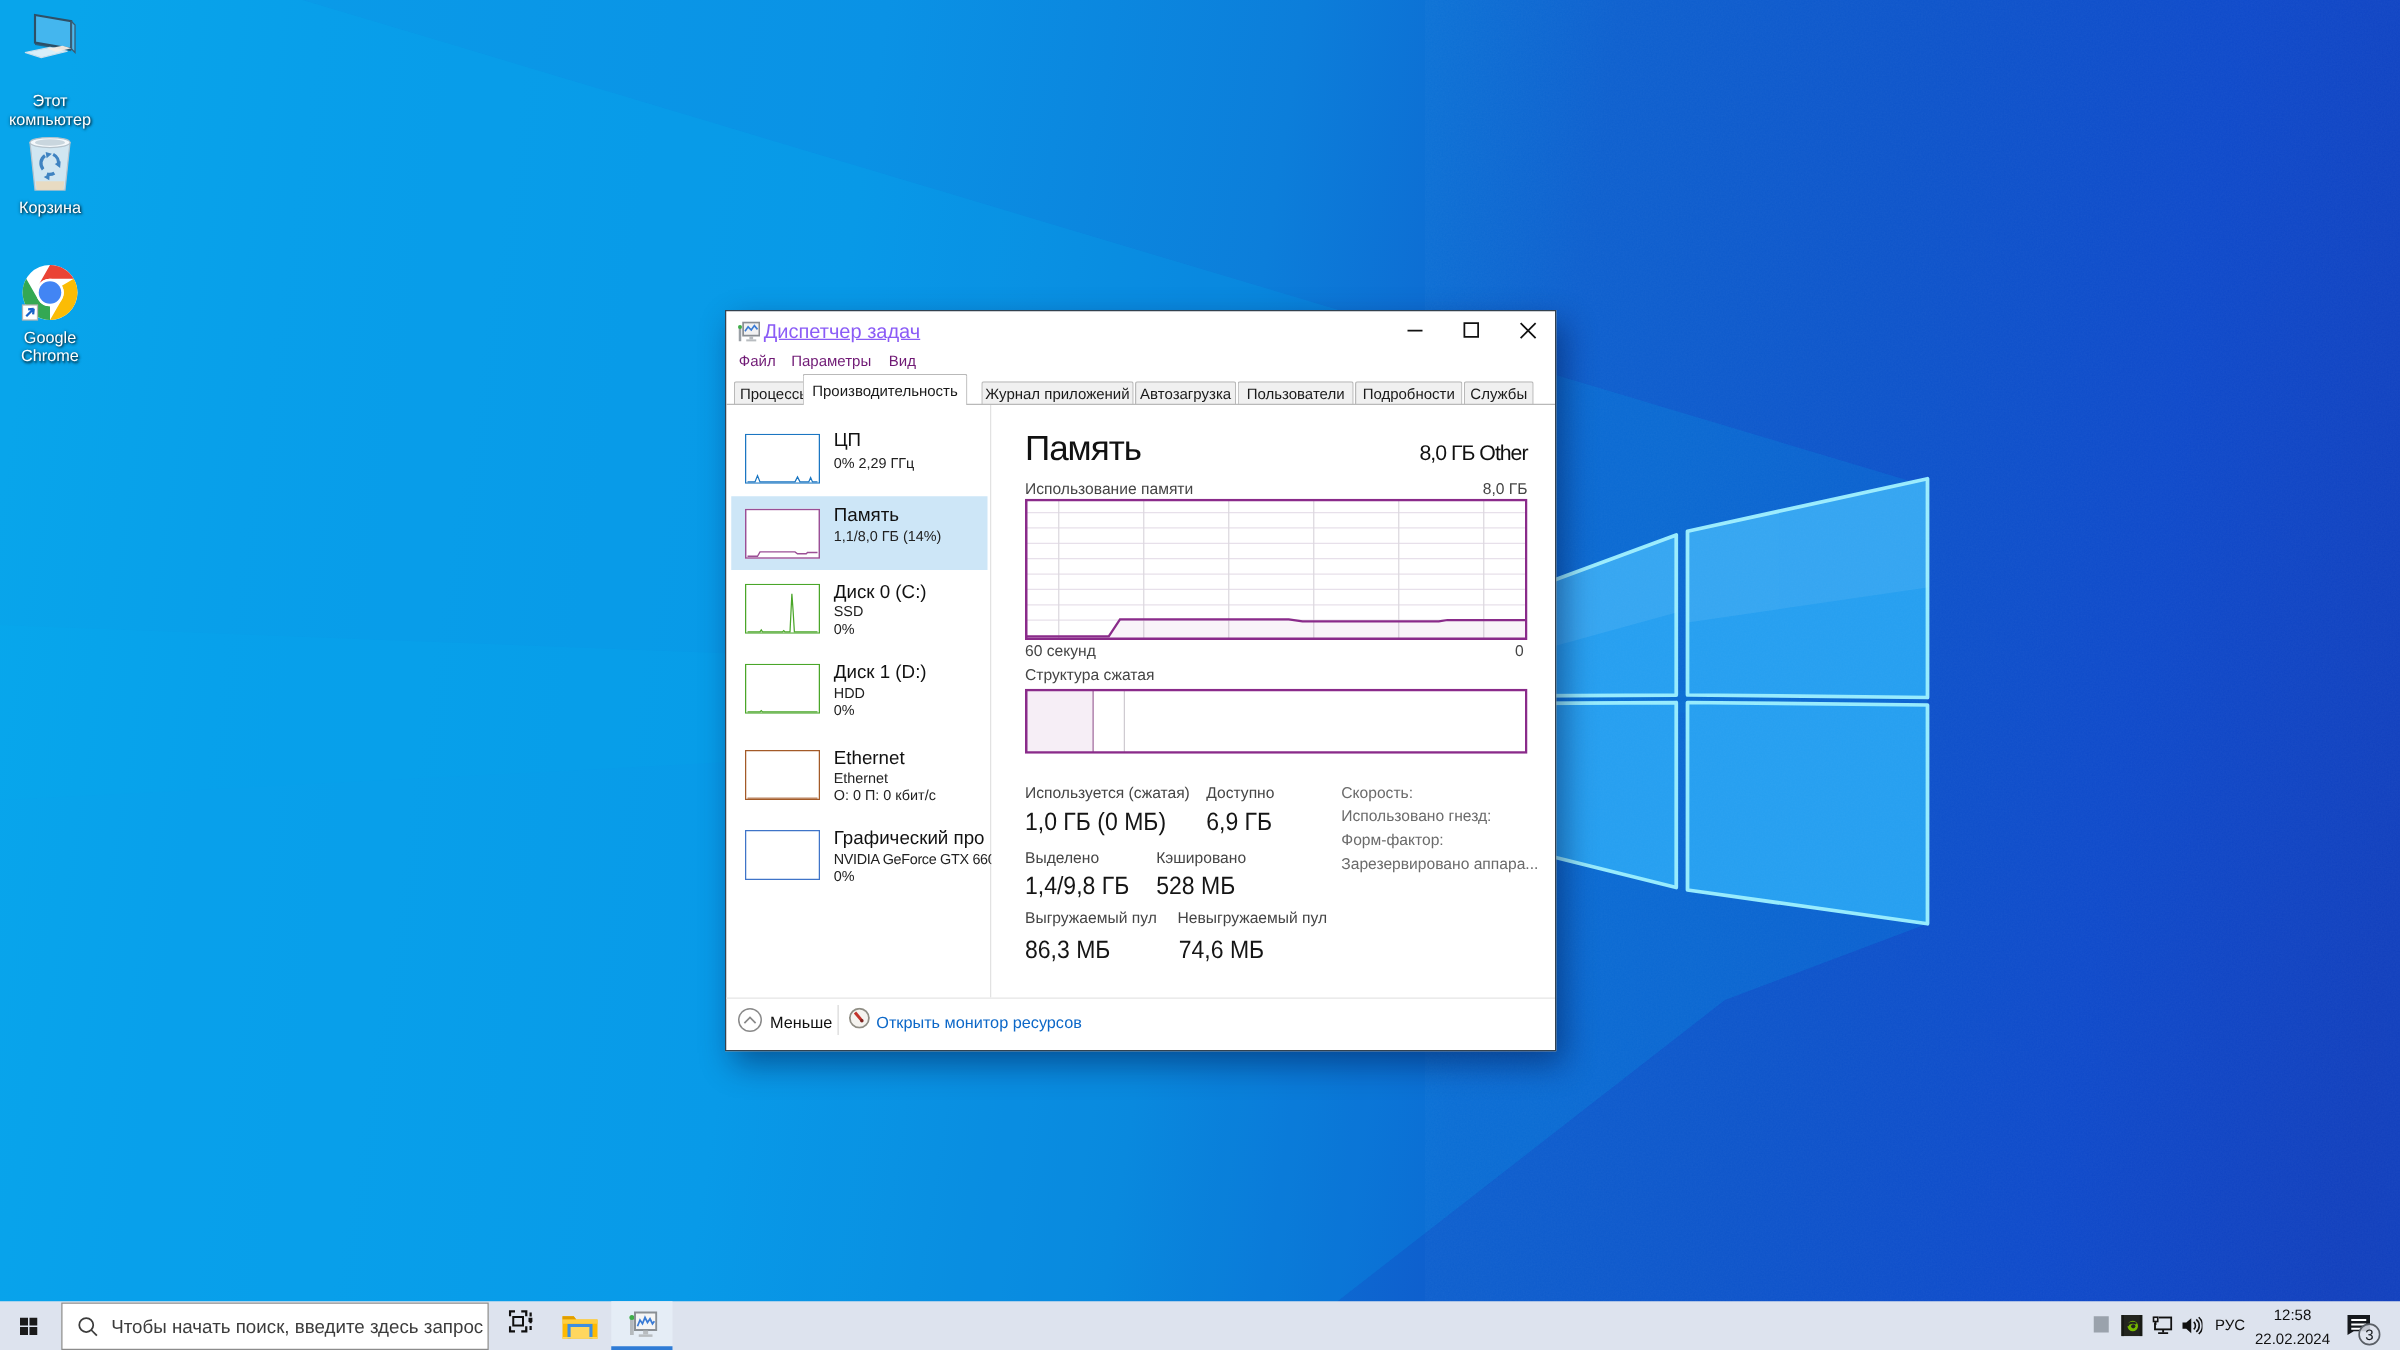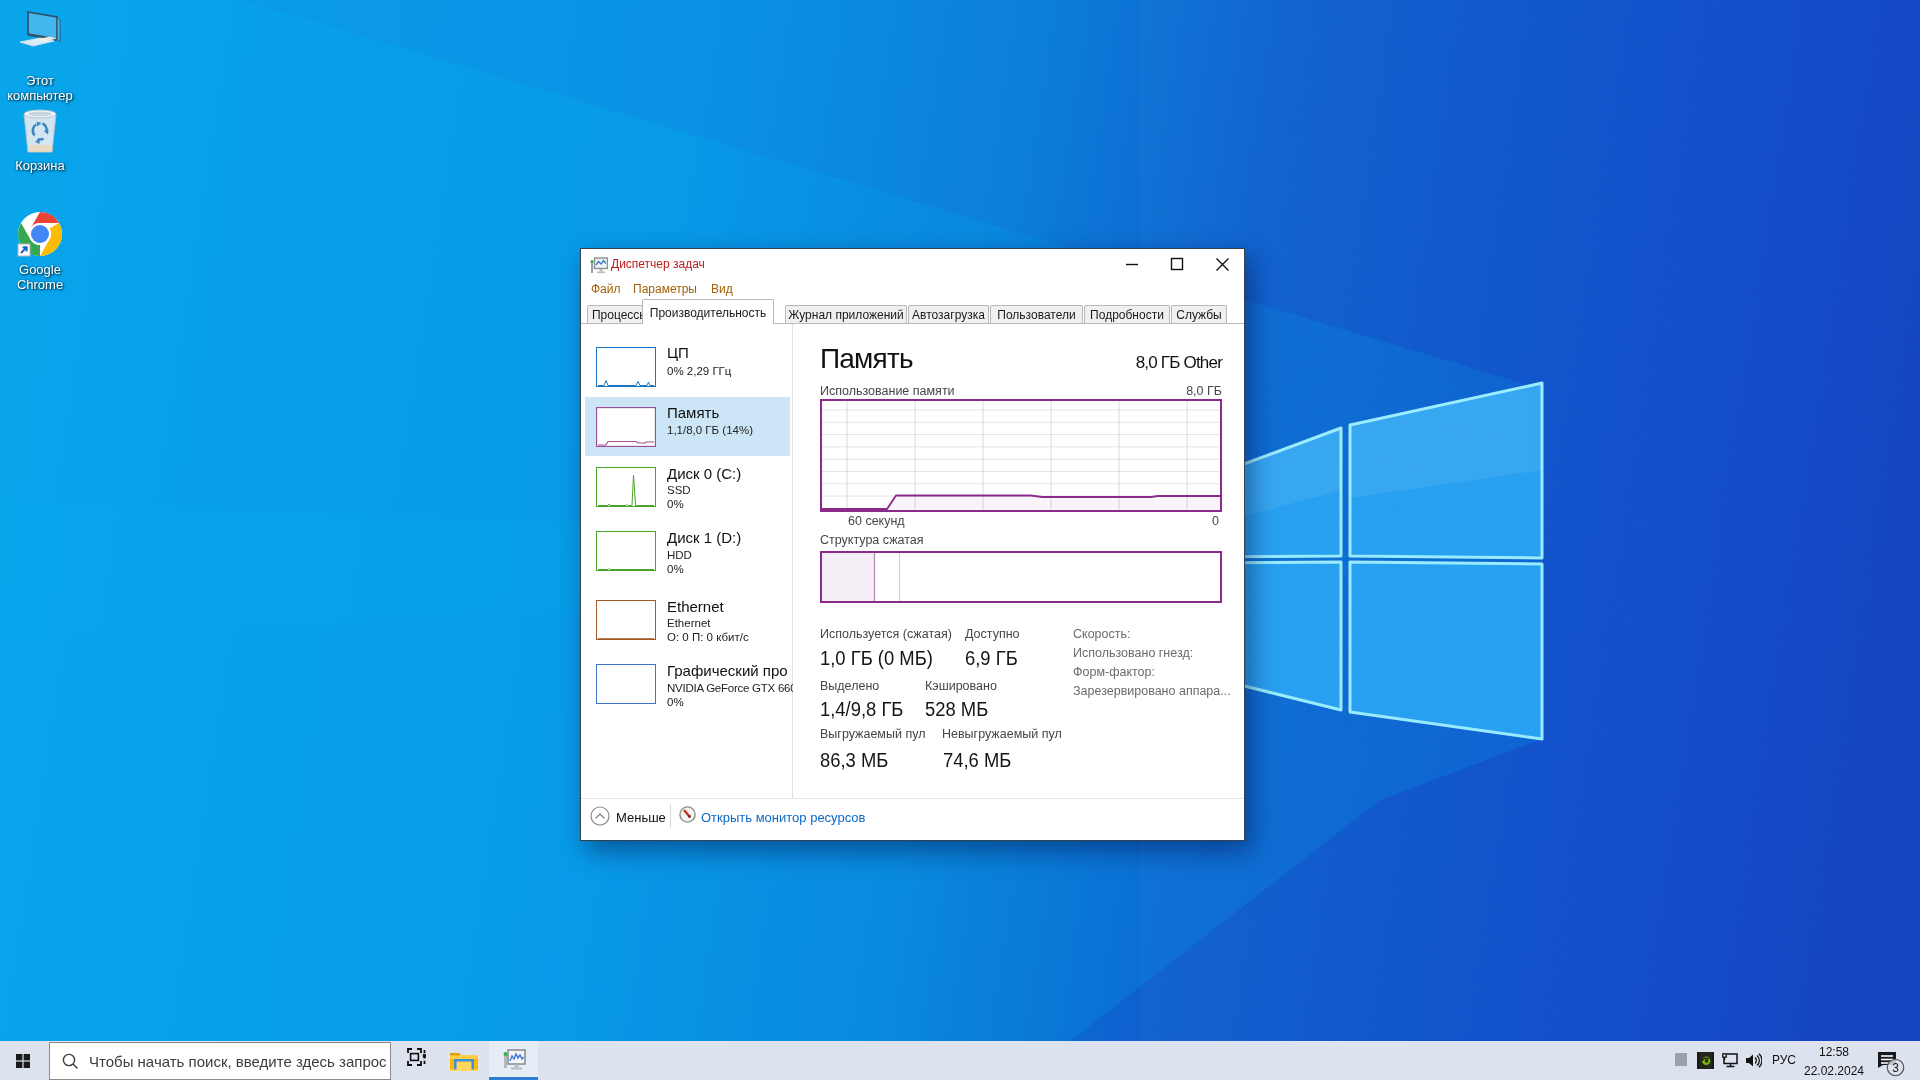--- a/index.html
+++ b/index.html
@@ -5,23 +5,23 @@
   * { margin:0; padding:0; box-sizing:border-box; }
   html,body { width:1920px; height:1080px; overflow:hidden; font-family:"Liberation Sans", sans-serif; }
   #desk { position:absolute; left:0; top:0; width:1920px; height:1080px; }
   .abs { position:absolute; }
   
   .dico { position:absolute; text-align:center; color:#fff; font-size:13px; line-height:15px;
           text-shadow:1px 1px 2px rgba(0,0,0,0.75), 0 0 3px rgba(0,0,0,0.4); }
   
   #tm { position:absolute; left:580px; top:248px; width:665px; height:593px; background:#fff;
         border:1px solid #33424f; box-shadow:6px 10px 24px rgba(0,10,60,0.45); font-size:12px; color:#000; }
-  #tm .ttl { position:absolute; left:30px; top:8px; font-size:12px; color:#b91c1c; }
+  #tm .ttl { position:absolute; left:30px; top:8px; font-size:16px; color:#8b5cf6;text-decoration:underline; }
   .capbtn { position:absolute; top:0; width:40px; height:30px; text-align:center; color:#111; }
-  .menu { position:absolute; top:33px; font-size:12px; color:#a16207; }
+  .menu { position:absolute; top:33px; font-size:12px; color:#701a75; }
   .tab { position:absolute; background:#f0f0f0; border:1px solid #b9b9b9; border-bottom:none; border-radius:2px 2px 0 0; font-size:12px;
          color:#1a1a1a; text-align:center; top:56px; height:19px; line-height:19px; }
   .tab.act { background:#fff; top:50px; height:25px; line-height:27px; z-index:3; }
   #tabline { position:absolute; left:0; right:0; top:74px; height:1px; background:#b9b9b9; z-index:1; }
   #paneldiv { position:absolute; left:211px; top:75px; width:1px; height:474px; background:#e2e2e2; }
   .thumb { position:absolute; left:15px; width:60px; height:40px; background:#fff; }
   .lt1 { position:absolute; left:86px; font-size:15px; color:#111; white-space:nowrap; }
   .lt2 { position:absolute; left:86px; font-size:11.5px; color:#222; white-space:nowrap; }
   
   .rlbl { position:absolute; font-size:12.5px; color:#454545; white-space:nowrap; }
@@ -221,21 +221,21 @@
         <line x1="95" y1="1" x2="95" y2="112"></line>
       <line x1="163" y1="1" x2="163" y2="112"></line>
         <line x1="231" y1="1" x2="231" y2="112"></line>
       <line x1="299" y1="1" x2="299" y2="112"></line>
         <line x1="367" y1="1" x2="367" y2="112"></line>
     </g>
     <path d="M1,110 L67,110 76,96.5 211,96.5 222,98 331,98 338,97 401,97 401,112 1,112 z" fill="#8a2b8a" opacity="0.05" stroke="none"></path>
     <path d="M1,110 L67,110 76,96.5 211,96.5 222,98 331,98 338,97 401,97" fill="none" stroke="#8a2b8a" stroke-width="1.8"></path>
     <rect x="1" y="1" width="400" height="111" fill="none" stroke="#8a2b8a" stroke-width="2"></rect>
   </svg>
-  <div class="rlbl" style="left:239px; top:265px;margin-left:28px;">60 секунд</div>
+  <div class="rlbl" style="left:239px; top:265px;">60 секунд</div>
   <div class="rlbl" style="left:0; top:265px; width:638px; text-align:right;">0</div>
   <div class="rlbl" style="left:239px; top:284px;">Структура сжатая</div>
 
   <svg class="abs" style="left:239px; top:302px;" width="402" height="52" viewBox="0 0 402 52">
     <rect x="0" y="0" width="402" height="52" fill="#fff"></rect>
     <rect x="1" y="1" width="53" height="50" fill="#8a2b8a" opacity="0.08"></rect>
     <line x1="54.5" y1="1" x2="54.5" y2="51" stroke="#b58ab2" stroke-width="1.3"></line>
     <line x1="79.5" y1="1" x2="79.5" y2="51" stroke="#cfcbd1" stroke-width="1"></line>
     <rect x="1" y="1" width="400" height="50" fill="none" stroke="#8a2b8a" stroke-width="2"></rect>
   </svg>

